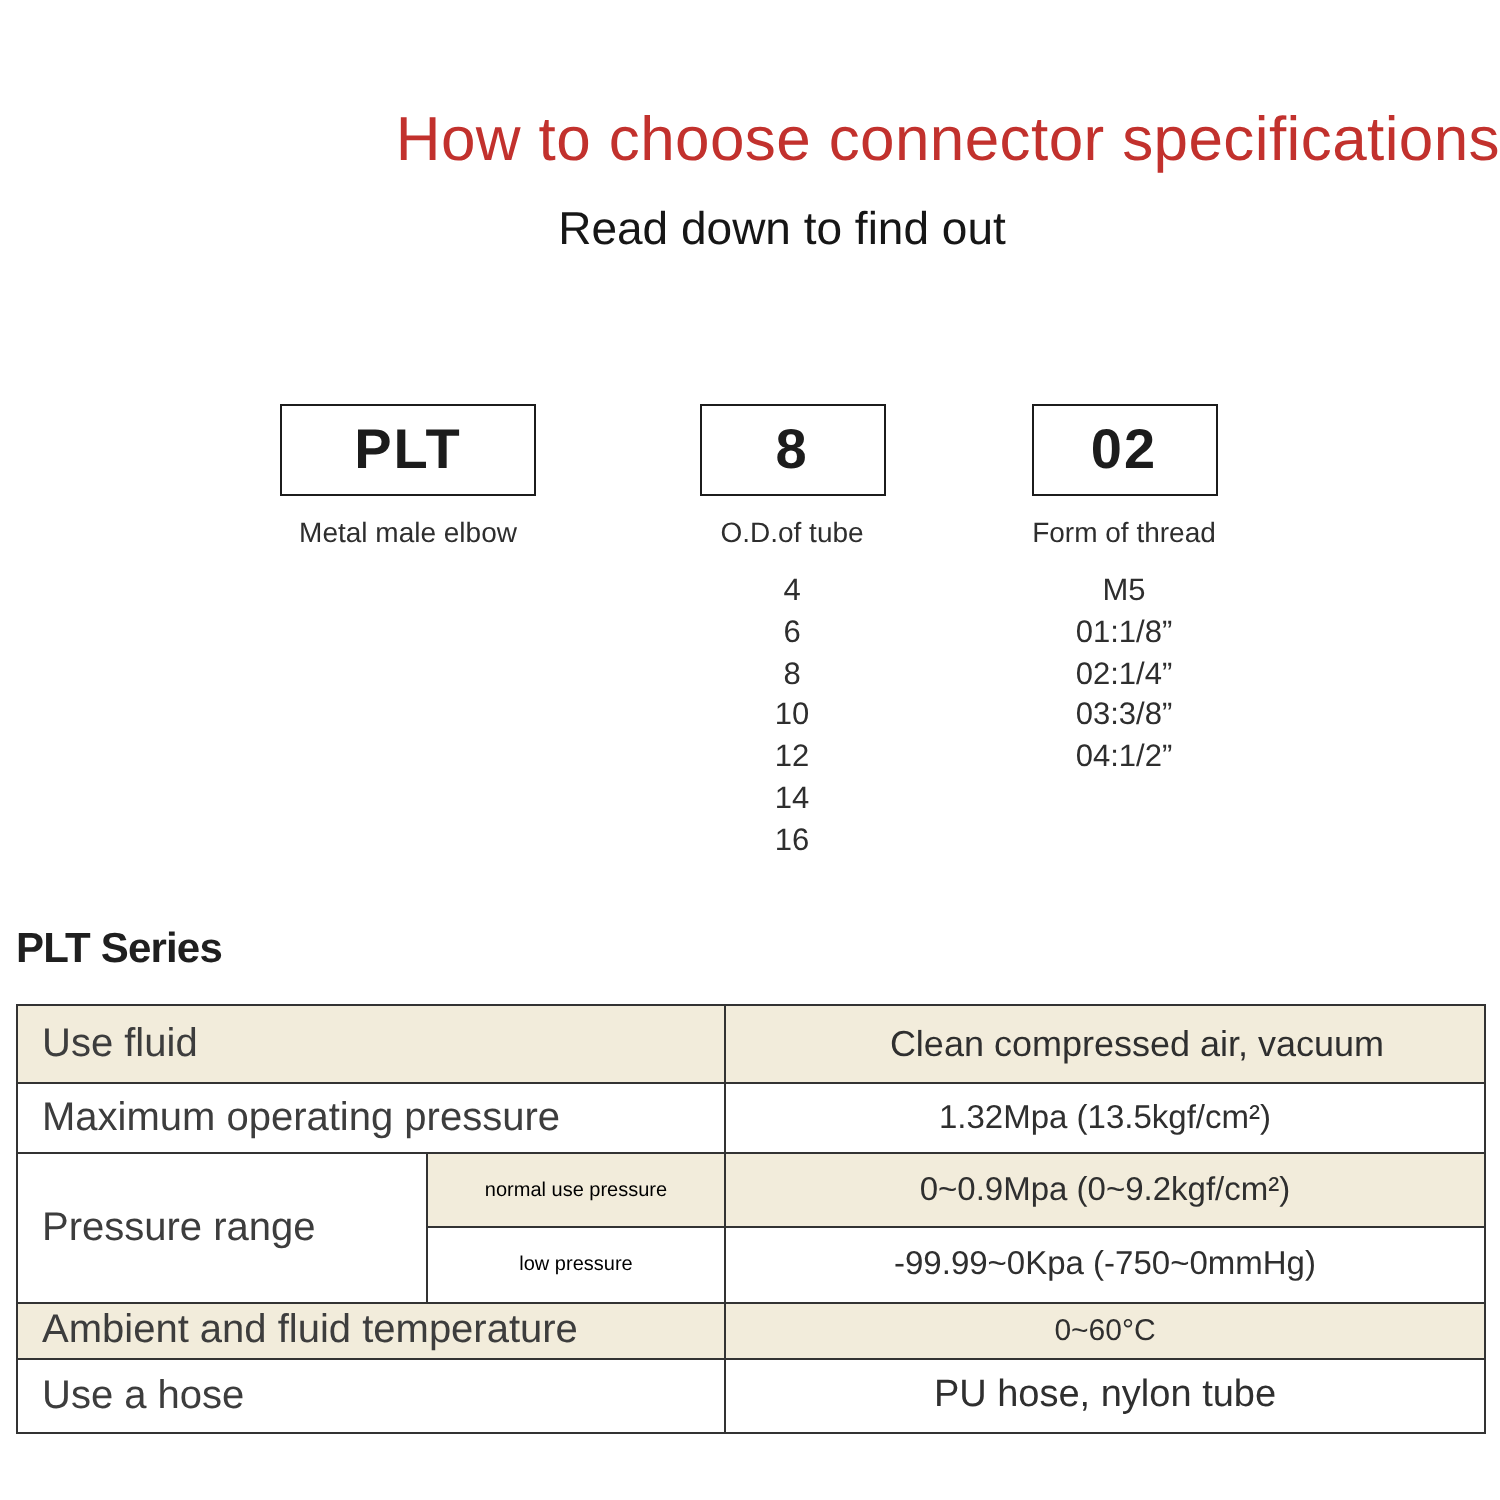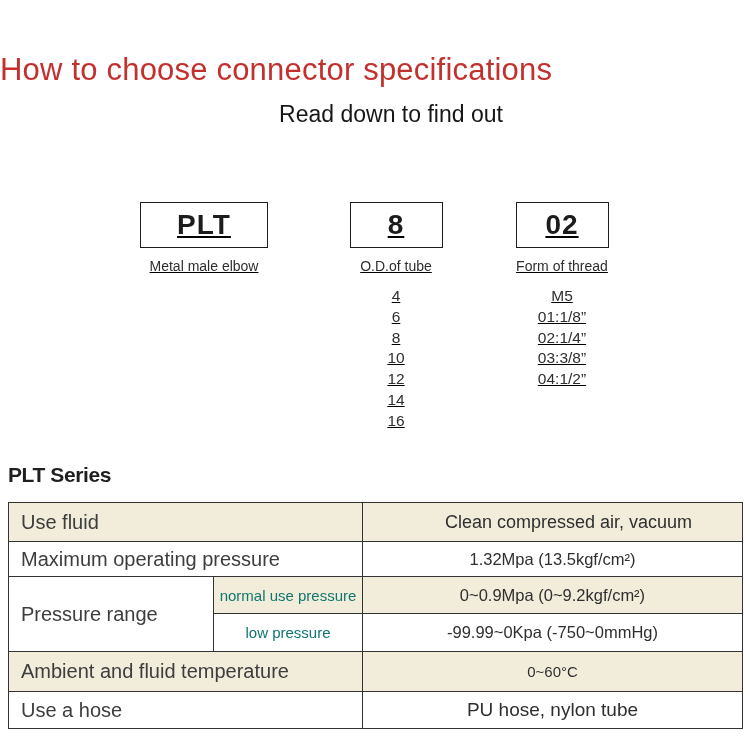--- a/index.html
+++ b/index.html
@@ -10,42 +10,41 @@
     height: 750px;
     background: #ffffff;
     font-family: "Liberation Sans", sans-serif;
     overflow: hidden;
   }
   .title {
     position: absolute;
     top: 52px;
     left: 0;
     width: 100%;
-    text-align: left;
+    text-align: right;
     font-size: 31px;
     font-weight: 400;
     color: #c2312d;
     letter-spacing: 0.2px;
   }
   .subtitle {
     position: absolute;
     top: 101px;
     left: 16px;
     width: 100%;
     text-align: center;
     font-size: 23px;
     font-weight: 400;
     color: #161616;
   }
   .segment {
     position: absolute;
     top: 202px;
     width: 190px;
     text-align: center;
-    text-decoration: underline;
   }
   .seg-1 { left: 109px; }
   .seg-2 { left: 301px; }
   .seg-3 { left: 467px; }
   .code-box {
     height: 46px;
     margin: 0 auto;
     border: 1.5px solid #1c1c1c;
     background: #ffffff;
     display: flex;
@@ -95,32 +94,32 @@
   }
   .tint { background: #f2ecdb; }
   td.label-cell {
     text-align: left;
     padding-left: 12px;
     font-size: 20px;
     color: #3d3d3d;
   }
   td.sub-label-cell {
     text-align: center;
-    font-size: 15px;
-    color: #0f766e;
+    font-size: 10px;
+    color: #000000;
   }
   td.value-cell {
     text-align: center;
     color: #2f2f2f;
   }
   tr.r1 { height: 39px; }
   tr.r2 { height: 35px; }
   tr.r3a { height: 37px; }
   tr.r3b { height: 38px; }
-  tr.r4 { height: 40px; padding-left: 40px; }
+  tr.r4 { height: 28px; padding-left: 40px; }
   tr.r5 { height: 37px; }
   .v-fluid { font-size: 18px; padding-left: 32px; }
   .v-max { font-size: 16.5px; }
   .v-normal { font-size: 16.5px; }
   .v-low { font-size: 16.5px; }
   .v-temp { font-size: 15px; }
   .v-hose { font-size: 19px; }
 </style>
 </head>
 <body>

